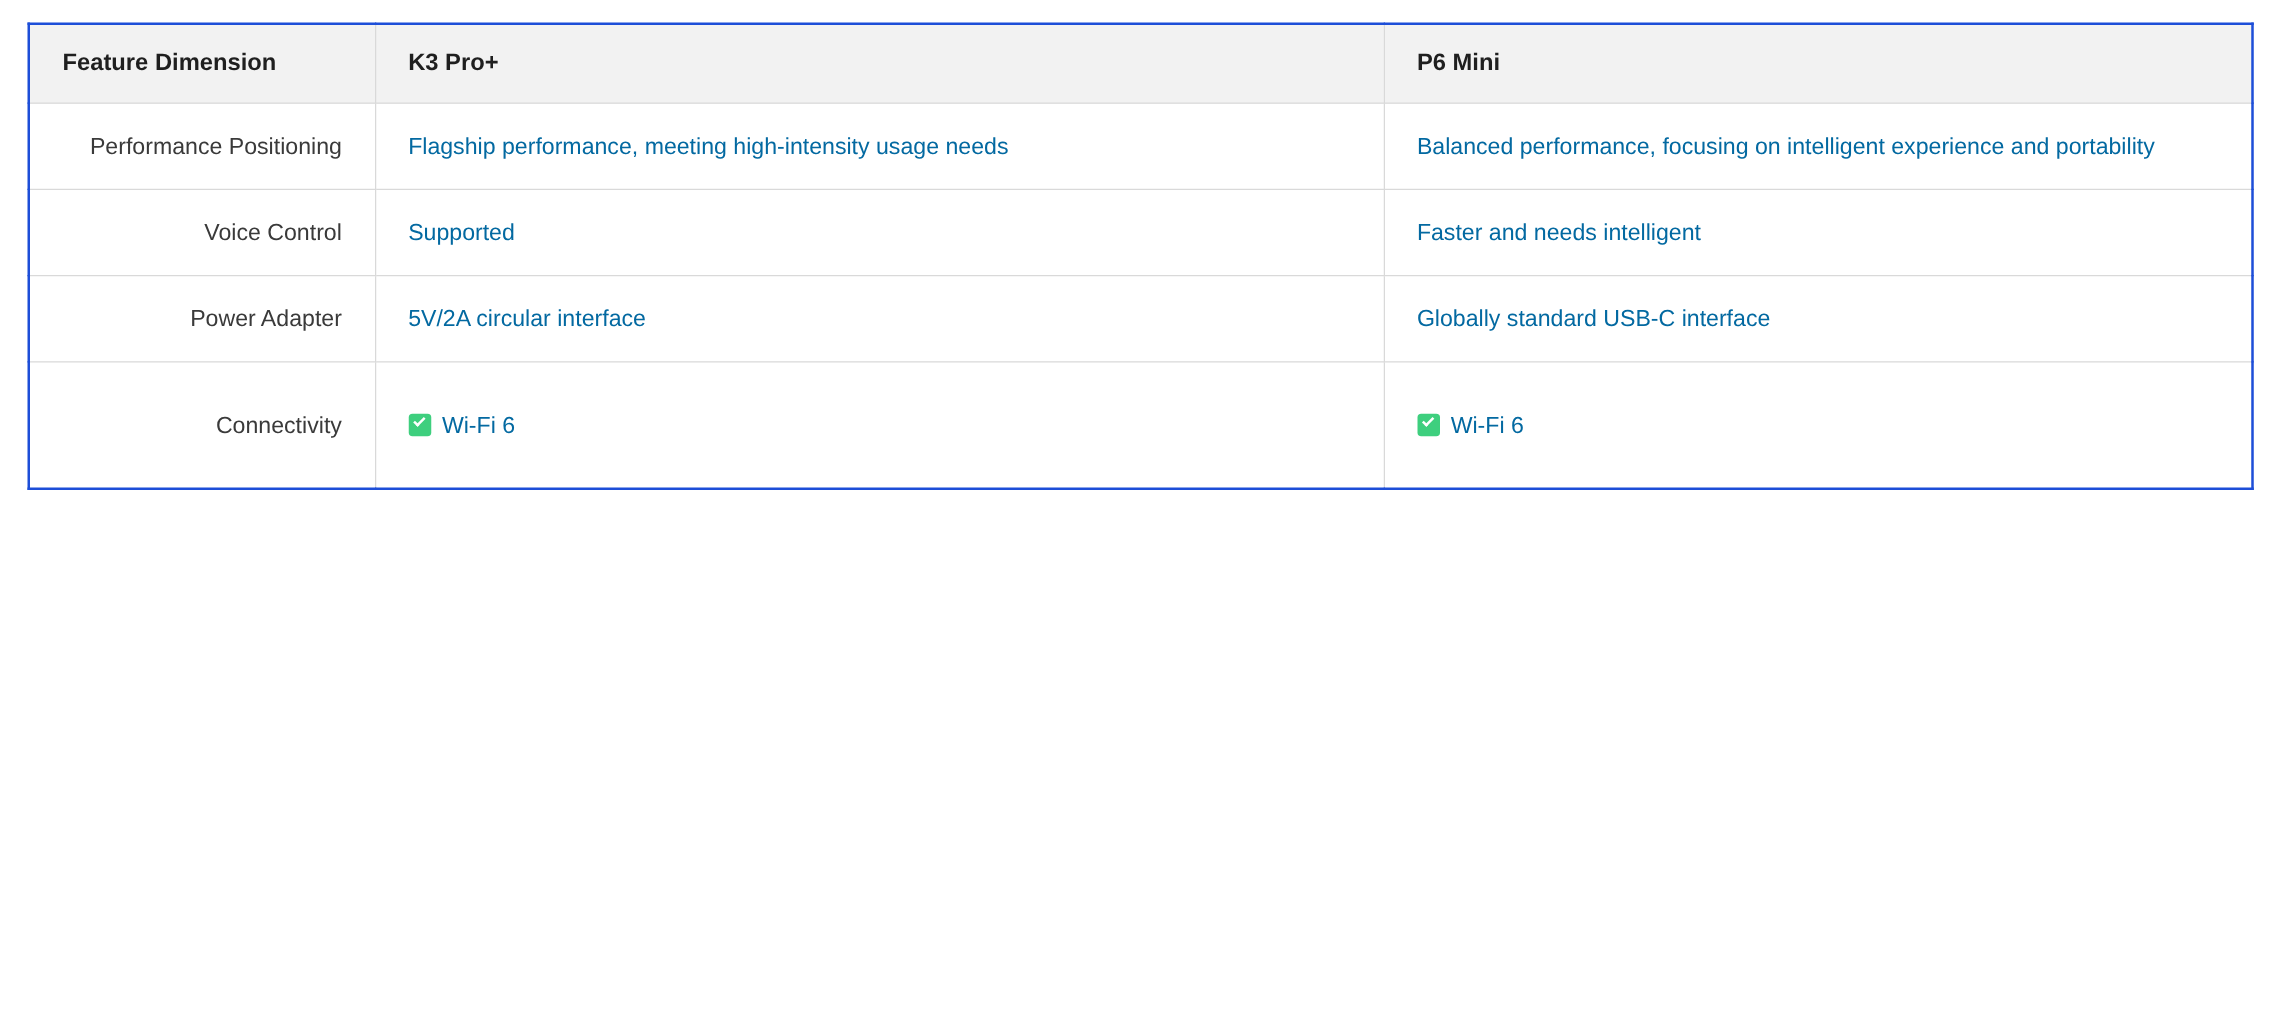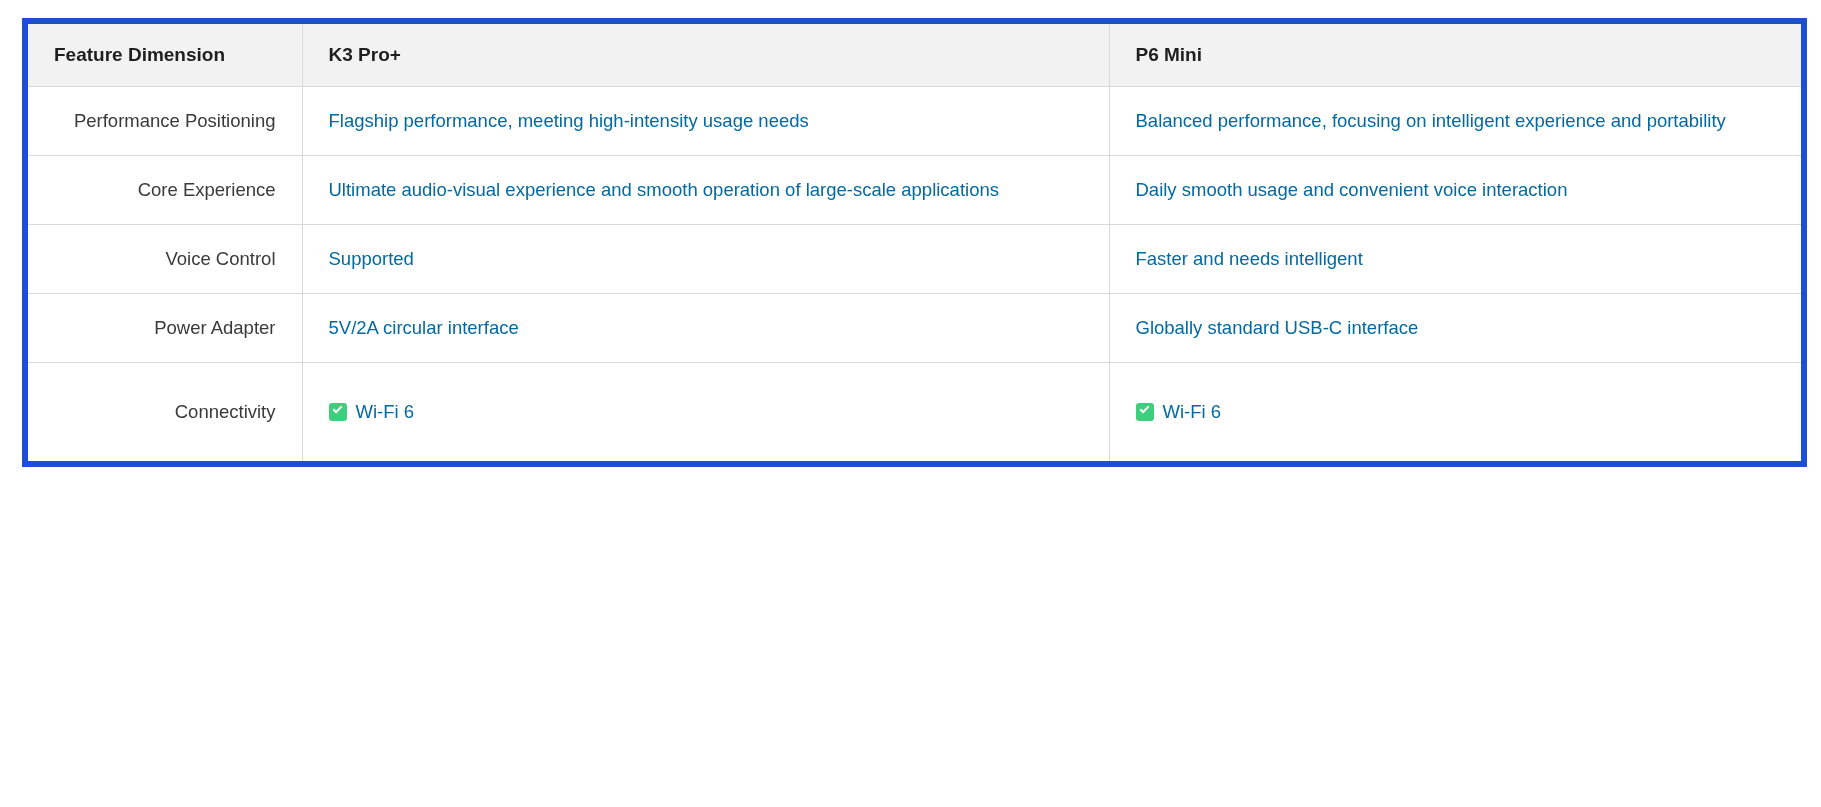--- a/index.html
+++ b/index.html
@@ -16,21 +16,21 @@
   }
   .page {
     box-sizing: border-box;
     padding: 18px 22px 0 22px;
     width: 1821px;
   }
   table.compare {
     border-collapse: collapse;
     width: 1779px;
     table-layout: fixed;
-    border: 6px solid #1d4ed8;
+    border: 2px solid #1d4ed8;
   }
   table.compare col.c0 { width: 277px; }
   table.compare col.c1 { width: 807px; }
   table.compare col.c2 { width: 695px; }
 
   table.compare thead th {
     background: #f2f2f2;
     border: 1px solid #d9d9d9;
     text-align: left;
     font-size: 19px;
@@ -102,25 +102,20 @@
         <th>P6 Mini</th>
       </tr>
     </thead>
     <tbody>
       <tr>
         <td class="feat">Performance Positioning</td>
         <td>Flagship performance, meeting high-intensity usage needs</td>
         <td>Balanced performance, focusing on intelligent experience and portability</td>
       </tr>
       <tr>
-        <td class="feat">Core Experience</td>
-        <td>Ultimate audio-visual experience and smooth operation of large-scale applications</td>
-        <td>Daily smooth usage and convenient voice interaction</td>
-      </tr>
-      <tr>
         <td class="feat">Voice Control</td>
         <td>Supported</td>
         <td>Faster and needs intelligent</td>
       </tr>
       <tr>
         <td class="feat">Power Adapter</td>
         <td>5V/2A circular interface</td>
         <td>Globally standard USB-C interface</td>
       </tr>
 

